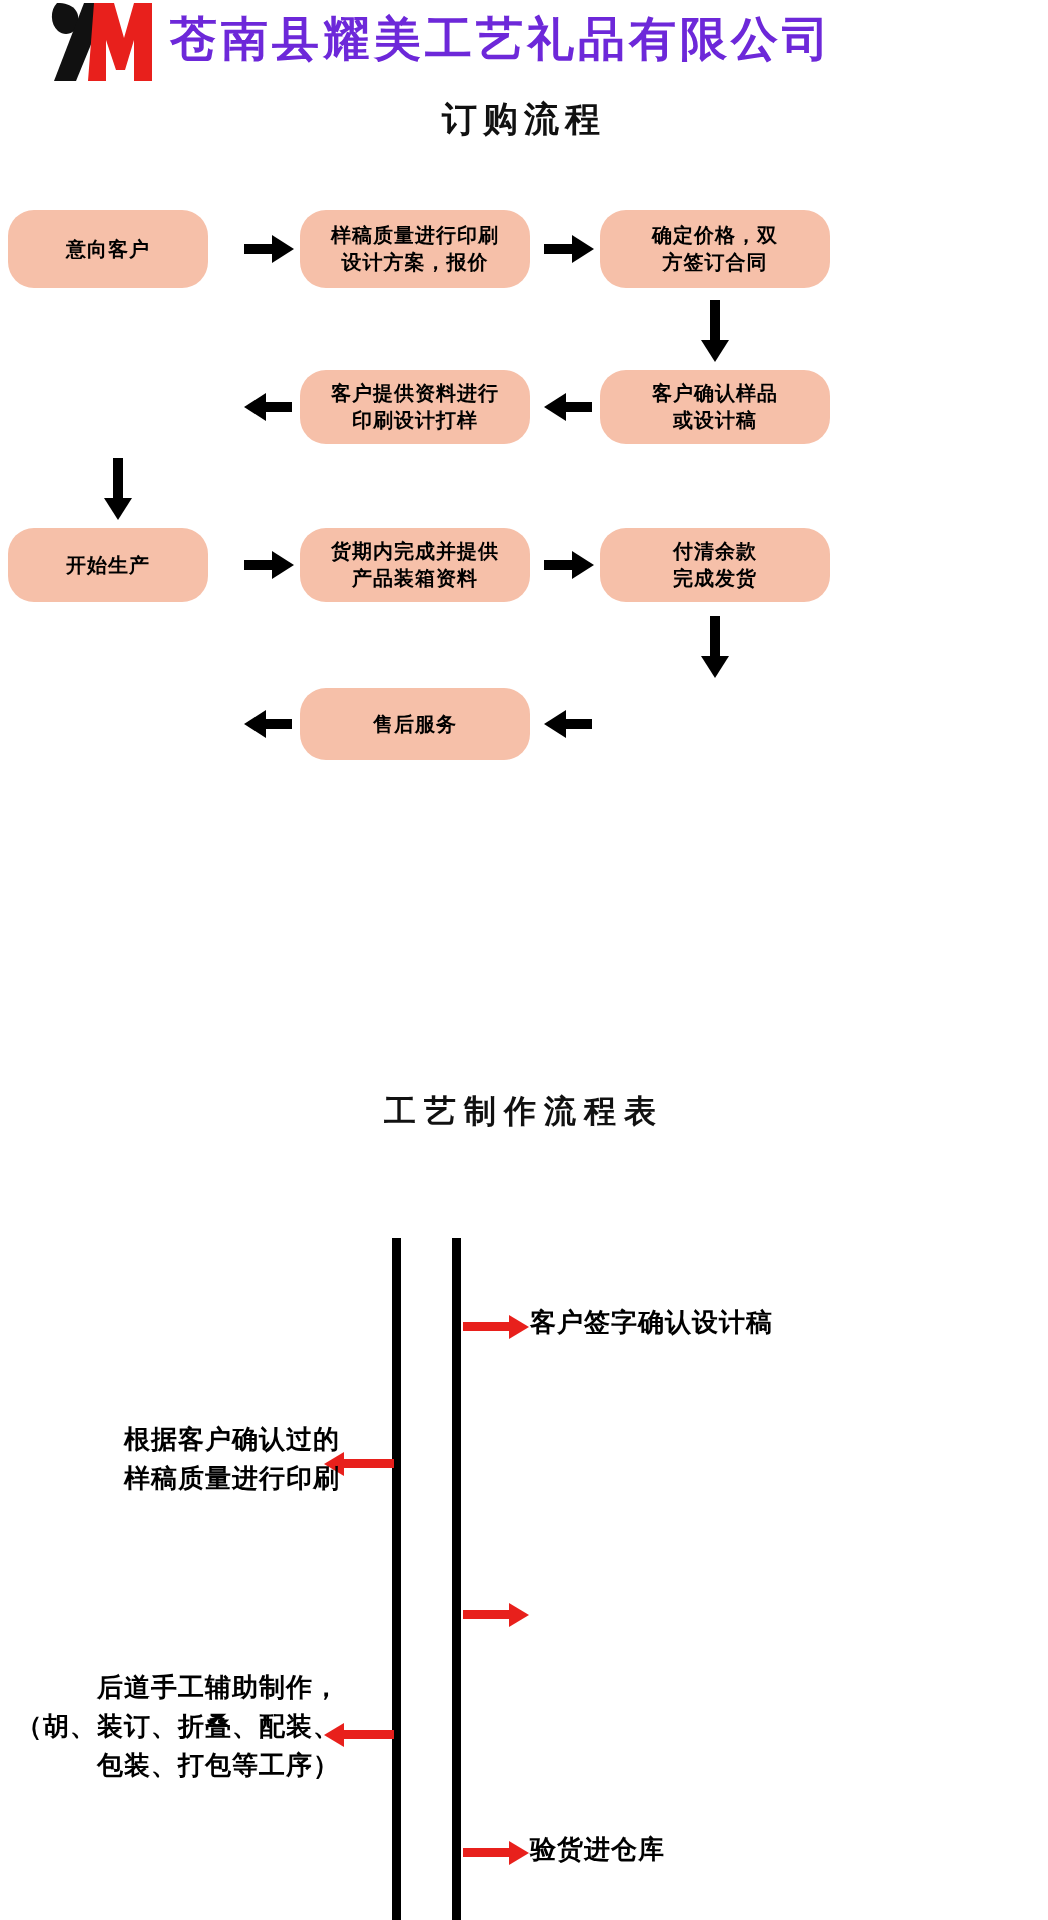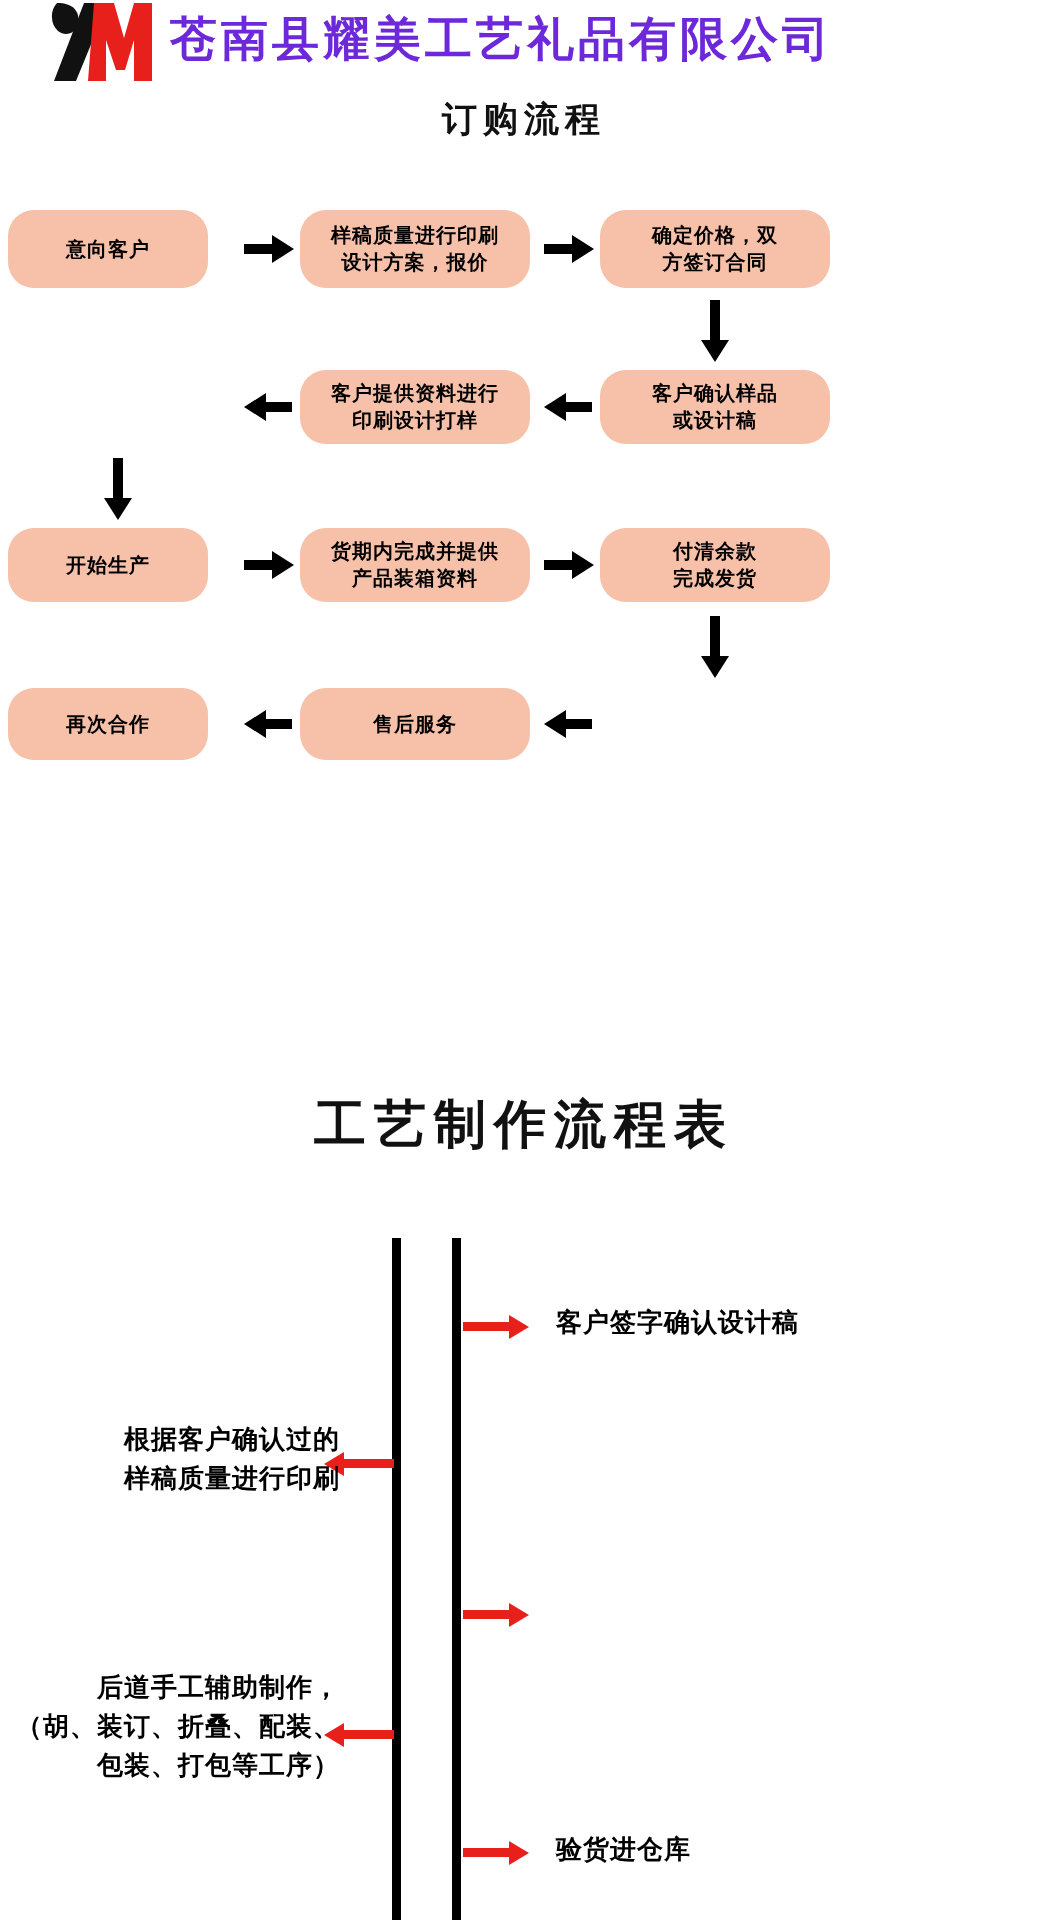--- a/index.html
+++ b/index.html
@@ -20,21 +20,21 @@
     color:#6d28d9;white-space:nowrap;
   }
 
   
   .section-title{
     position:absolute;width:100%;text-align:center;
     font-size:35px;font-weight:600;color:#111;letter-spacing:6px;
     font-family:Liberation Serif, serif;
   }
   #title-order{top:96px;}
-  #title-craft{top:1090px;font-size:52px;letter-spacing:8px;}
+  #title-craft{top:1090px;font-size:32px;letter-spacing:8px;}
 
   
   .flow{position:absolute;left:0;top:0;width:1048px;height:1000px;}
   .fbox{
     position:absolute;background:#f6c0a9;border-radius:26px;
     display:flex;align-items:center;justify-content:center;
     text-align:center;color:#000;line-height:1.35;
     font-size:20px;font-weight:600;letter-spacing:1px;
     font-family:"Liberation Serif","DejaVu Serif",serif;
     box-sizing:border-box;padding:4px 8px;
@@ -77,21 +77,21 @@
   .rarrow .head{position:absolute;top:-12px;width:0;height:0;
     border-top:12px solid transparent;border-bottom:12px solid transparent;}
   .rarrow.right .head{border-left:20px solid #e8201c;}
   .rarrow.left .head{border-right:20px solid #e8201c;}
 
   .tlabel{
     position:absolute;font-size:26px;font-weight:600;color:#000;
     line-height:1.5;letter-spacing:1px;white-space:pre-line;
     font-family:"Liberation Serif","DejaVu Serif",serif;
   }
-  .tlabel.right-side{left:556px;text-align:right;}
+  .tlabel.right-side{left:530px;text-align:right;}
   .tlabel.left-side{right:708px;text-align:right;}
 </style>
 </head>
 <body>
 
 <div class="page">
 
   <div class="header">
     <div class="logo">
       <svg viewBox="0 0 112 80" width="112" height="80" xmlns="http://www.w3.org/2000/svg">
@@ -152,25 +152,20 @@
         <span class="l">产品装箱资料</span>
       </span>
     </div>
     <div class="fbox c3 r3">
       <span class="lines">
         <span class="l">付清余款</span>
         <span class="l">完成发货</span>
       </span>
     </div>
 
-    <div class="fbox c1 r4">
-      <span class="lines">
-        <span class="l">再次合作</span>
-      </span>
-    </div>
     <div class="fbox c2 r4">
       <span class="lines">
         <span class="l">售后服务</span>
       </span>
     </div>
 
     <div class="arrow-h right" style="left:244px;top:249px;width:48px;">
       <div class="shaft" style="left:0;width:30px;"></div>
         <div class="head" style="left:28px;"></div>
     </div>

